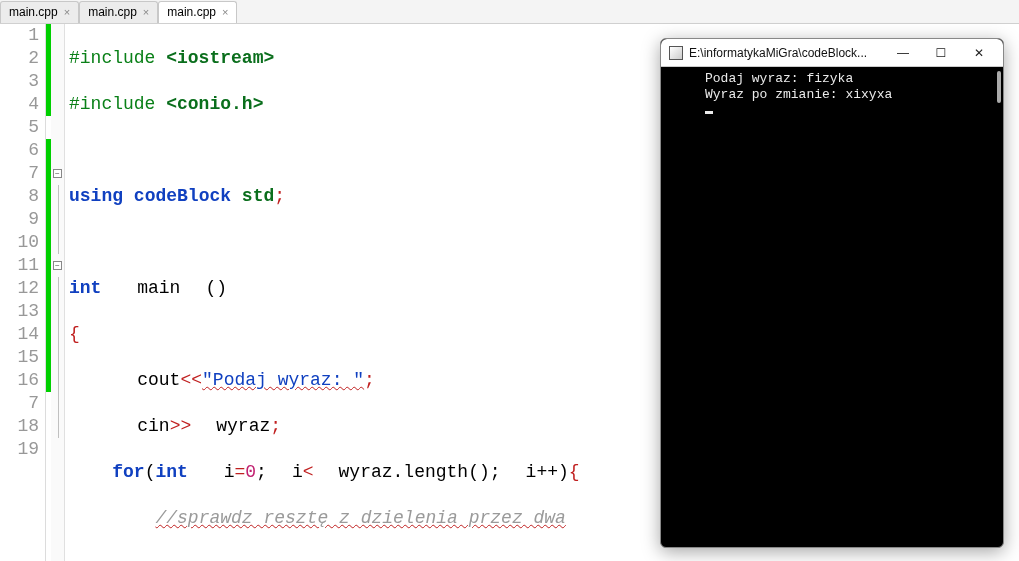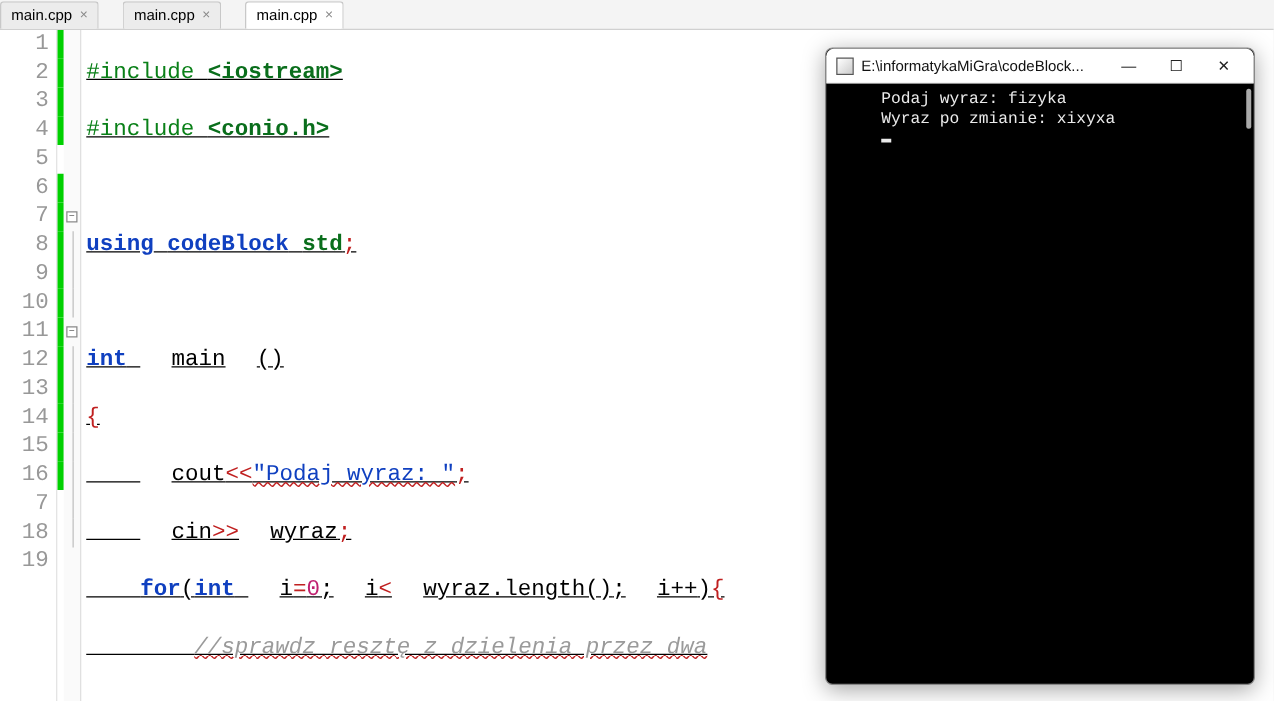--- a/index.html
+++ b/index.html
@@ -22,21 +22,21 @@
     font-size: 12px;
   }
   .tab {
     display: flex;
     align-items: center;
     padding: 0 8px;
     height: 22px;
     border: 1px solid #c8c8c8;
     border-bottom: none;
     background: #ececec;
-    margin-right: 19px;
+    margin-right: 0;
     border-radius: 3px 3px 0 0;
     cursor: pointer;
     gap: 6px;
   }
   .tab.active {
     background: #ffffff;
   }
   .tab-close {
     color: #888;
     font-size: 11px;
@@ -83,21 +83,20 @@
     content:"";
     position:absolute;
     top:0;bottom:0;left:50%;
     width:1px;background:#c0c0c0;
   }
   .code {
     flex: 1;
     padding-left: 4px;
     white-space: pre;
     color: #000;
-    text-decoration: underline;
   }
   .code div { height: 23px; }
 
   
   .kw { color: #0a6e1c; font-weight: bold; }
   .kw2 { color: #1040c0; font-weight: bold; }
   .pp { color: #0a8018; }
   .str { color: #1040c0; }
   .num { color: #c02070; }
   .op  { color: #c02020; }

